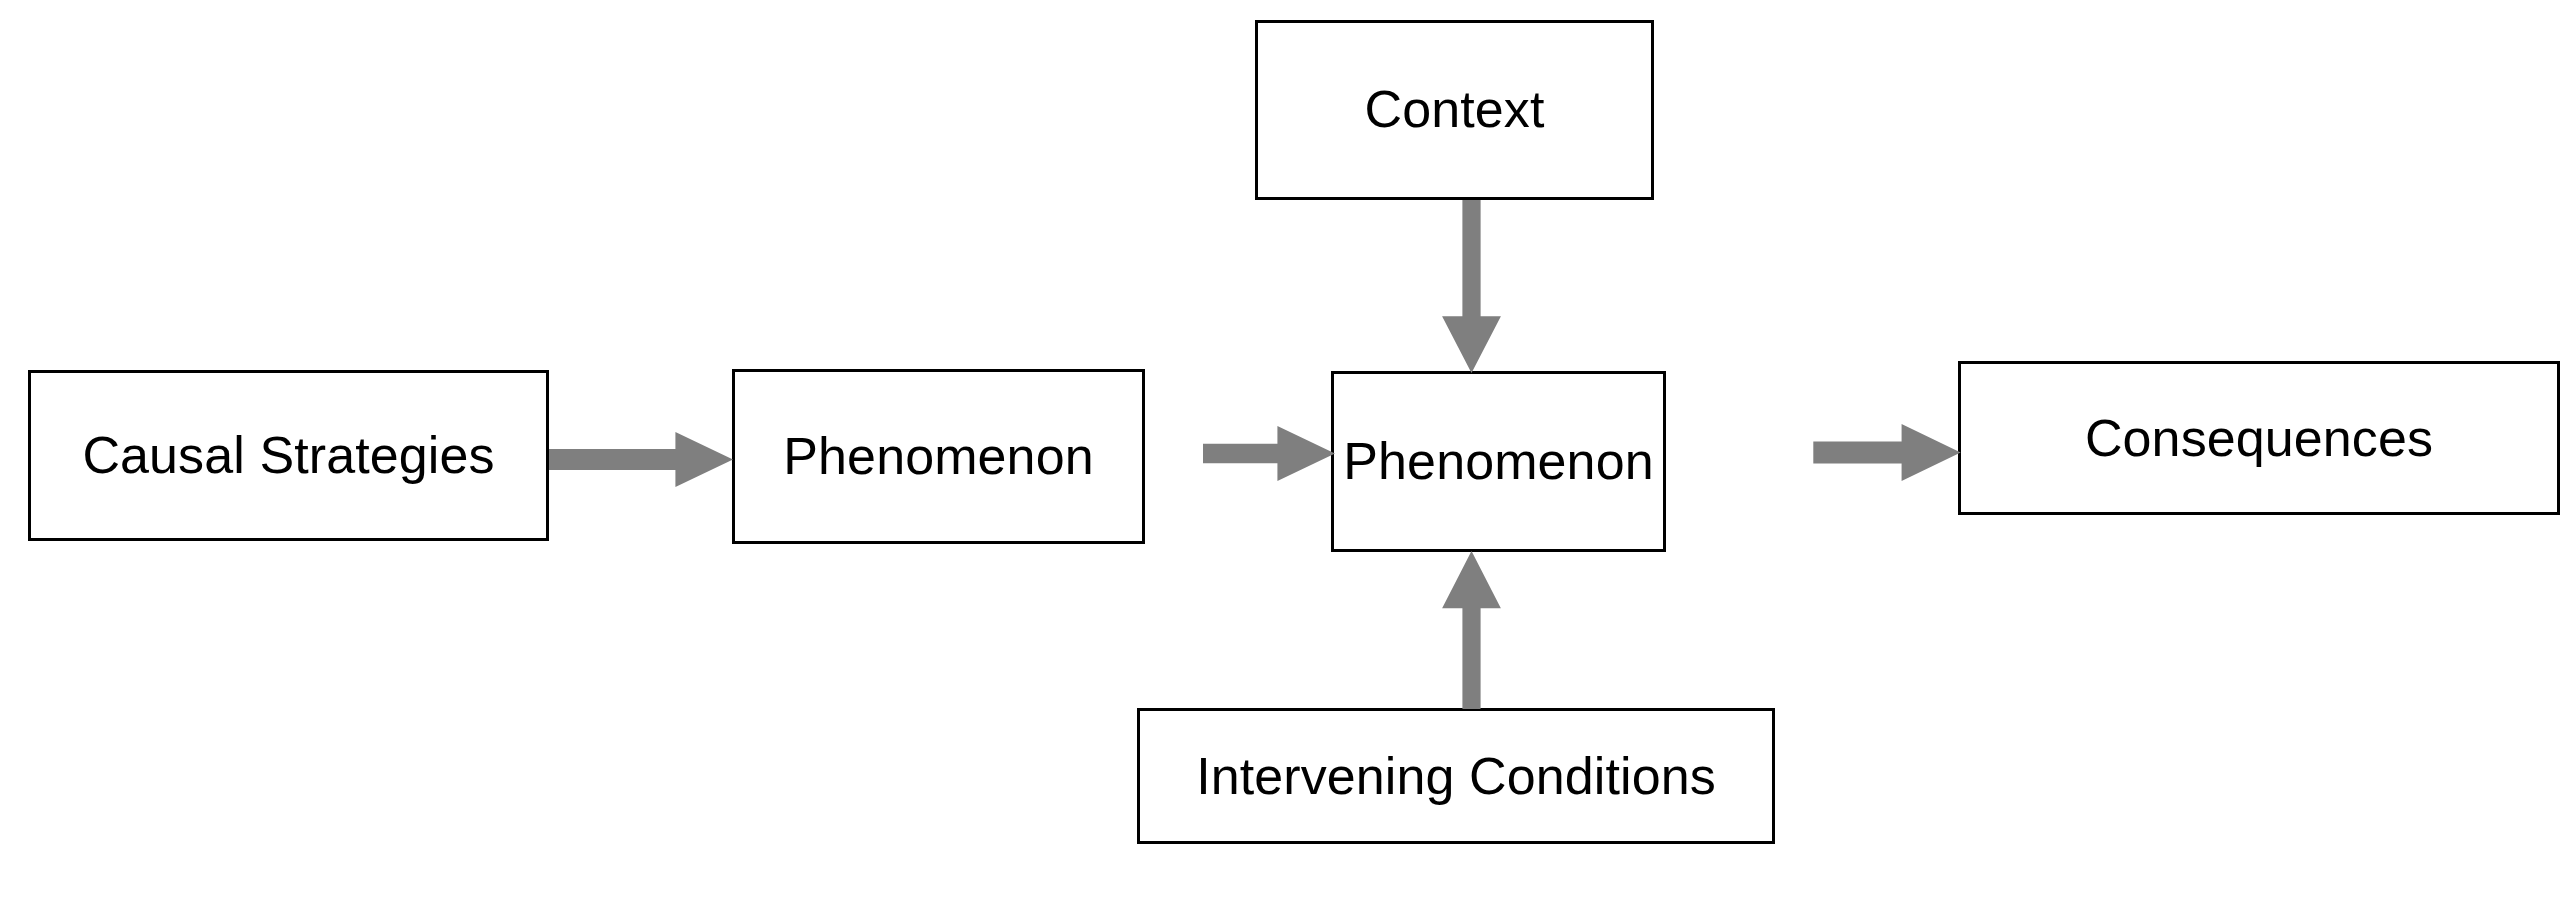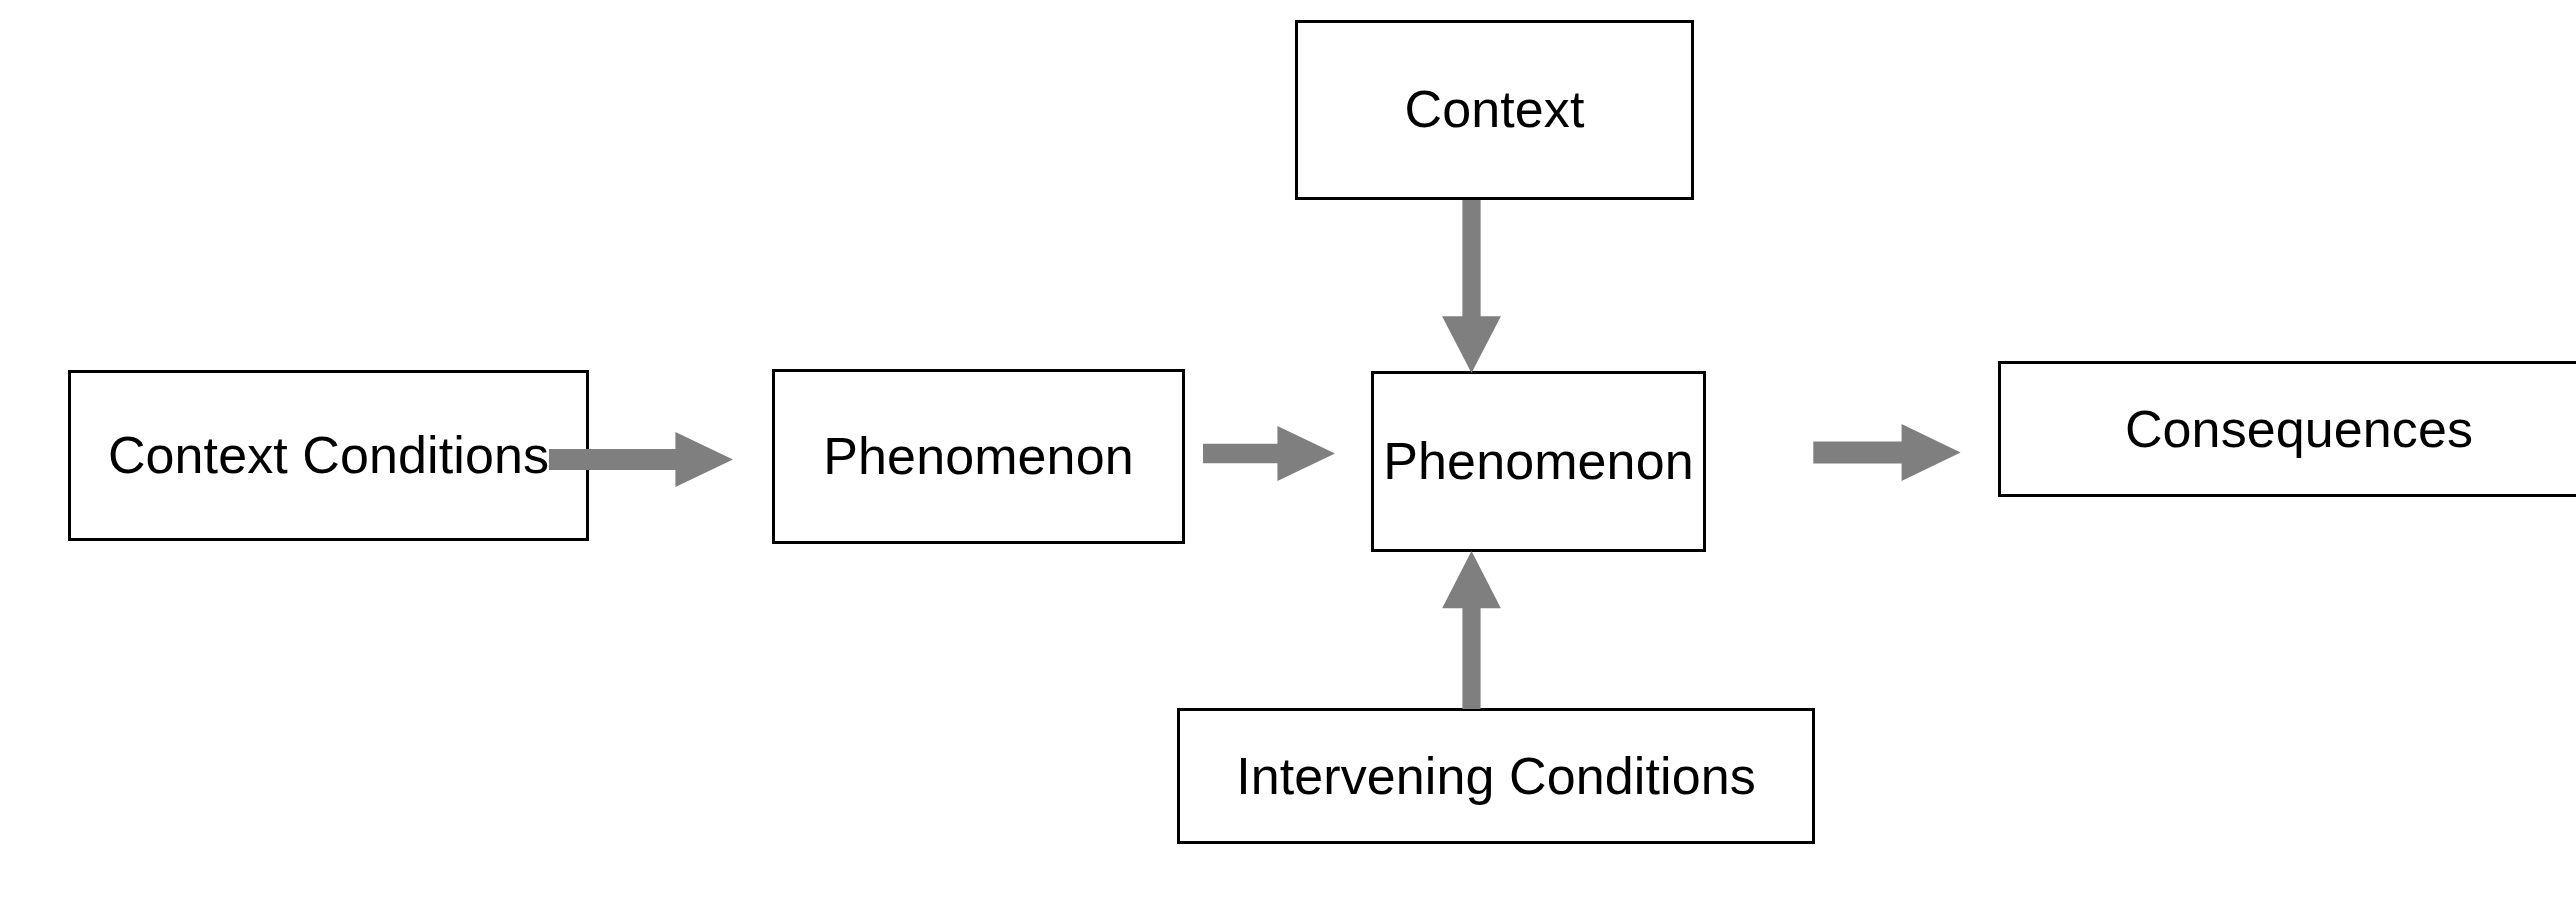--- a/index.html
+++ b/index.html
@@ -18,21 +18,20 @@
     overflow: hidden;
   }
   .node-box {
     position: absolute;
     box-sizing: border-box;
     background: #ffffff;
     border: 3.5px solid #000000;
     display: flex;
     align-items: center;
     justify-content: center;
-    margin-left: 40px;
   }
   .node-label {
     font-family: "Liberation Sans", sans-serif;
     font-size: 52px;
     line-height: 1.05;
     color: #000000;
     white-space: nowrap;
     letter-spacing: 0.1px;
   }
   .edge-arrow {
@@ -42,37 +41,37 @@
   .edge-arrow svg {
     display: block;
     overflow: visible;
   }
 
   
   #node-causal-conditions      { left: 28px;   top: 370px;  width: 521px; height: 171px; }
   #node-phenomenon             { left: 732px; top: 369px;  width: 413px; height: 175px; }
   #node-context                { left: 1255px; top: 19.6px;   width: 399px; height: 180px; }
   #node-strategies             { left: 1331px; top: 371px;  width: 335px; height: 181px; }
-  #node-consequences           { left: 1958px; top: 361px;  width: 602px; height: 136px; }
+  #node-consequences           { left: 1958px; top: 361px;  width: 602px; height: 154px; }
   #node-intervening-conditions { left: 1137px; top: 708px; width: 638px; height: 136px; }
 
   
   #edge-causal-to-phenomenon   { left: 549px;  top: 432px;  width: 184px; height: 55px; }
   #edge-phenomenon-to-strategies { left: 1203px; top: 426px; width: 132px; height: 55px; }
   #edge-strategies-to-consequences { left: 1666px; top: 424px; width: 296px; height: 57px; }
   #edge-context-to-strategies  { left: 1442px; top: 200px;  width: 59px;  height: 173px; }
   #edge-intervening-to-strategies { left: 1442px; top: 551px; width: 59px; height: 158px; }
 </style>
 </head>
 <body>
 
 <div id="diagram-canvas">
 
   <div class="node-box" id="node-causal-conditions">
-    <span class="node-label">Context Conditions</span>
+    <span class="node-label">Causal Strategies</span>
   </div>
 
   <div class="node-box" id="node-phenomenon">
     <span class="node-label">Phenomenon</span>
   </div>
 
   <div class="node-box" id="node-context">
     <span class="node-label">Context</span>
   </div>
 

